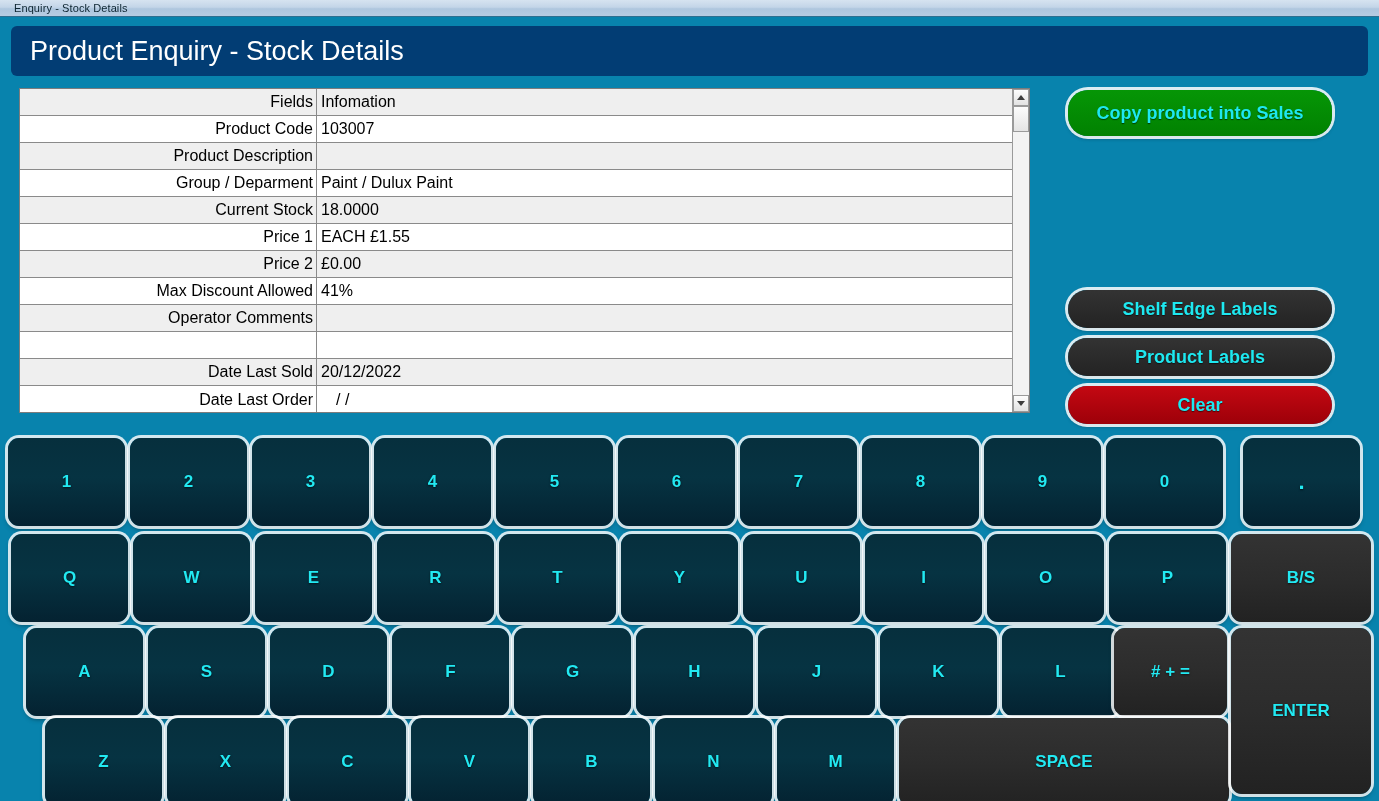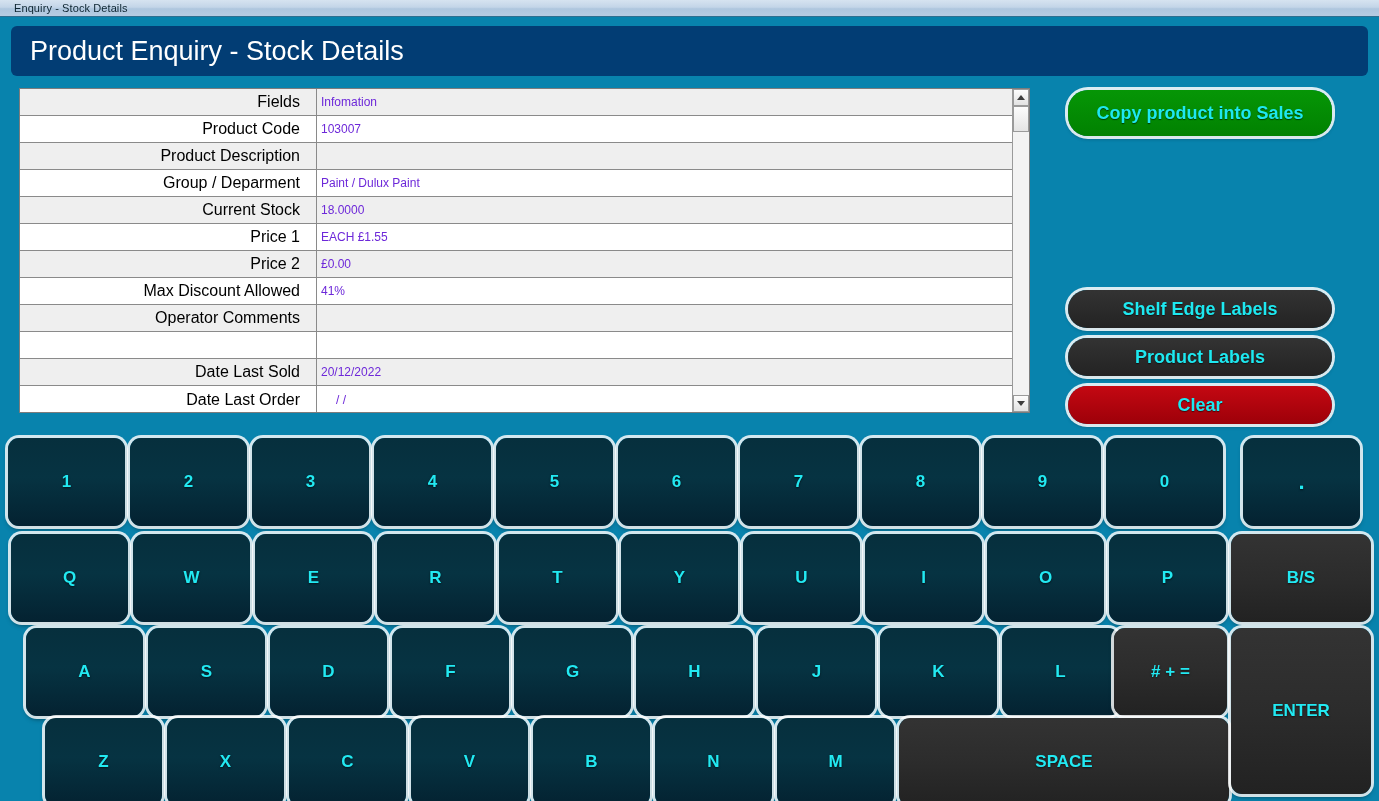--- a/index.html
+++ b/index.html
@@ -83,34 +83,34 @@
   .drow:last-child { border-bottom: none; }
   .drow.alt { background: #efefef; }
   .drow.plain { background: #ffffff; }
 
   .dlabel {
     width: 297px;
     min-width: 297px;
     display: flex;
     align-items: center;
     justify-content: flex-end;
-    padding-right: 16px;
+    padding-right: 3px;
     font-size: 16px;
     color: #000000;
     border-right: 1px solid #8a8a8a;
     white-space: nowrap;
     overflow: hidden;
   }
   .dvalue {
     flex: 1 1 auto;
     display: flex;
     align-items: center;
     padding-left: 4px;
-    font-size: 12px;
-    color: #6d28d9;
+    font-size: 16px;
+    color: #000000;
     white-space: nowrap;
     overflow: hidden;
   }
   .dvalue.centered { justify-content: flex-start; padding-left: 19px; }
 
   
   #detail-scrollbar {
     width: 17px;
     min-width: 17px;
     background: #f1f1f1;

